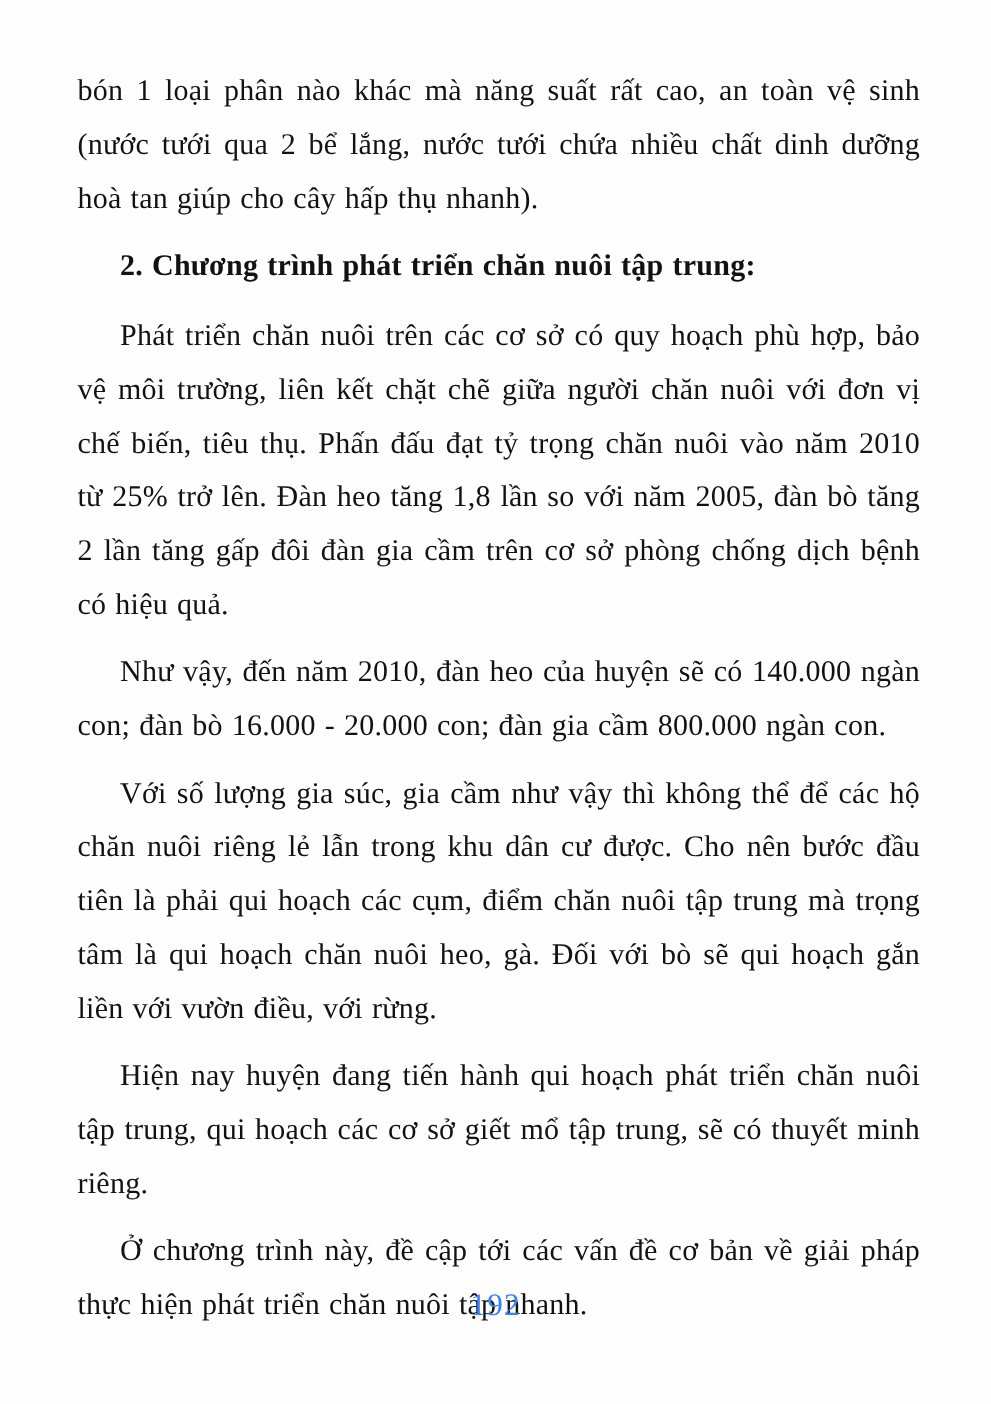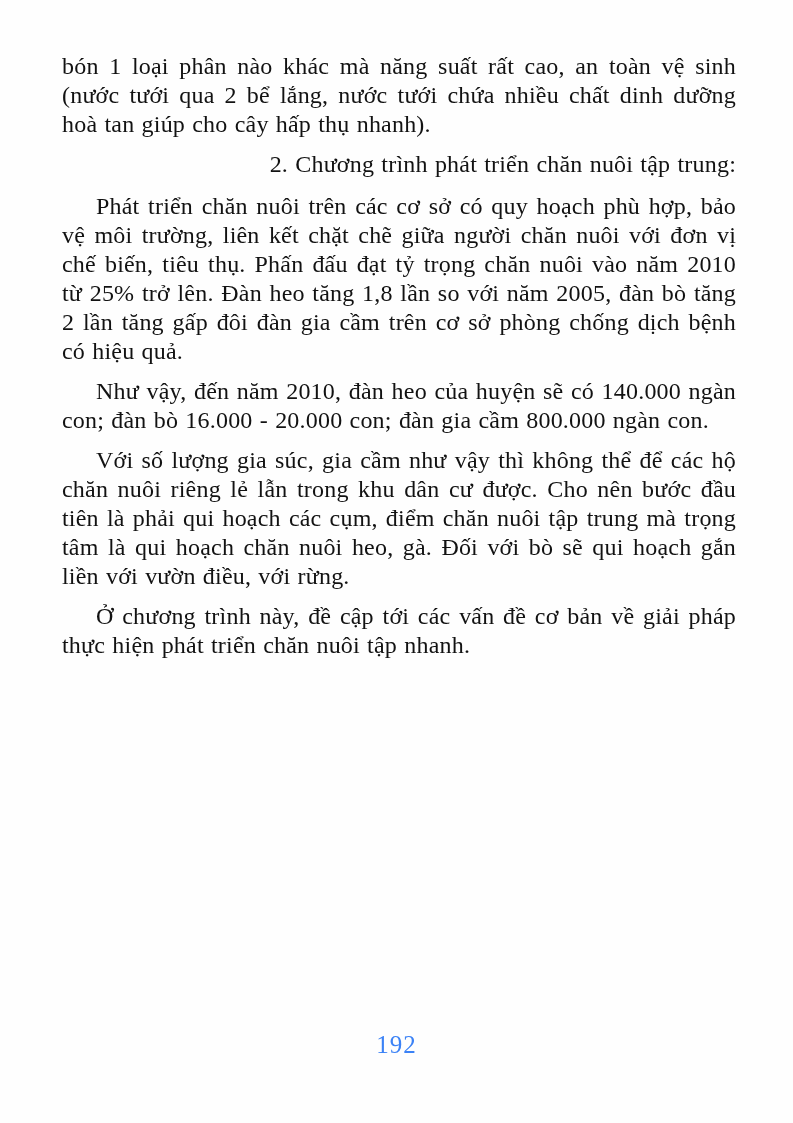--- a/index.html
+++ b/index.html
@@ -18,38 +18,38 @@
   }
   .content {
     position: absolute;
     top: 52px;
     left: 62px;
     width: 674px;
   }
   .content p {
     margin: 0 0 11px 0;
     font-size: 24px;
-    line-height: 29px;
+    line-height: 43px;
     text-align: justify;
     text-justify: inter-word;
     letter-spacing: 0.2px;
     word-spacing: 1px;
   }
   .content p.body {
     text-indent: 34px;
   }
   .content p.body-no-indent {
     text-indent: 0;
   }
   .content p.heading {
-    font-weight: normal;
+    font-weight: bold;
     text-indent: 34px;
     margin-top: 6px;
     margin-bottom: 13px;
-    text-align: right;
+    text-align: left;
   }
   .page-number {
     position: absolute;
     top: 1031px;
     left: 0;
     width: 100%;
     text-align: center;
     font-size: 25px;
     letter-spacing: 1px;
     color: #3b82f6;
@@ -58,16 +58,17 @@
 </head>
 <body>
 
 <div class="page">
   <div class="content">
     <p class="body-no-indent">bón 1 loại phân nào khác mà năng suất rất cao, an toàn vệ sinh (nước tưới qua 2 bể lắng, nước tưới chứa nhiều chất dinh dưỡng hoà tan giúp cho cây hấp thụ nhanh).</p>
     <p class="heading">2. Chương trình phát triển chăn nuôi tập trung:</p>
     <p class="body">Phát triển chăn nuôi trên các cơ sở có quy hoạch phù hợp, bảo vệ môi trường, liên kết chặt chẽ giữa người chăn nuôi với đơn vị chế biến, tiêu thụ. Phấn đấu đạt tỷ trọng chăn nuôi vào năm 2010 từ 25% trở lên. Đàn heo tăng 1,8 lần so với năm 2005, đàn bò tăng 2 lần tăng gấp đôi đàn gia cầm trên cơ sở phòng chống dịch bệnh có hiệu quả.</p>
     <p class="body">Như vậy, đến năm 2010, đàn heo của huyện sẽ có 140.000 ngàn con; đàn bò 16.000 - 20.000 con; đàn gia cầm 800.000 ngàn con.</p>
     <p class="body">Với số lượng gia súc, gia cầm như vậy thì không thể để các hộ chăn nuôi riêng lẻ lẫn trong khu dân cư được. Cho nên bước đầu tiên là phải qui hoạch các cụm, điểm chăn nuôi tập trung mà trọng tâm là qui hoạch chăn nuôi heo, gà. Đối với bò sẽ qui hoạch gắn liền với vườn điều, với rừng.</p>
+    <p class="body">Hiện nay huyện đang tiến hành qui hoạch phát triển chăn nuôi tập trung, qui hoạch các cơ sở giết mổ tập trung, sẽ có thuyết minh riêng.</p>
     <p class="body">Ở chương trình này, đề cập tới các vấn đề cơ bản về giải pháp thực hiện phát triển chăn nuôi tập nhanh.</p>
   </div>
   <div class="page-number">192</div>
 </div>
 
 </body></html>

